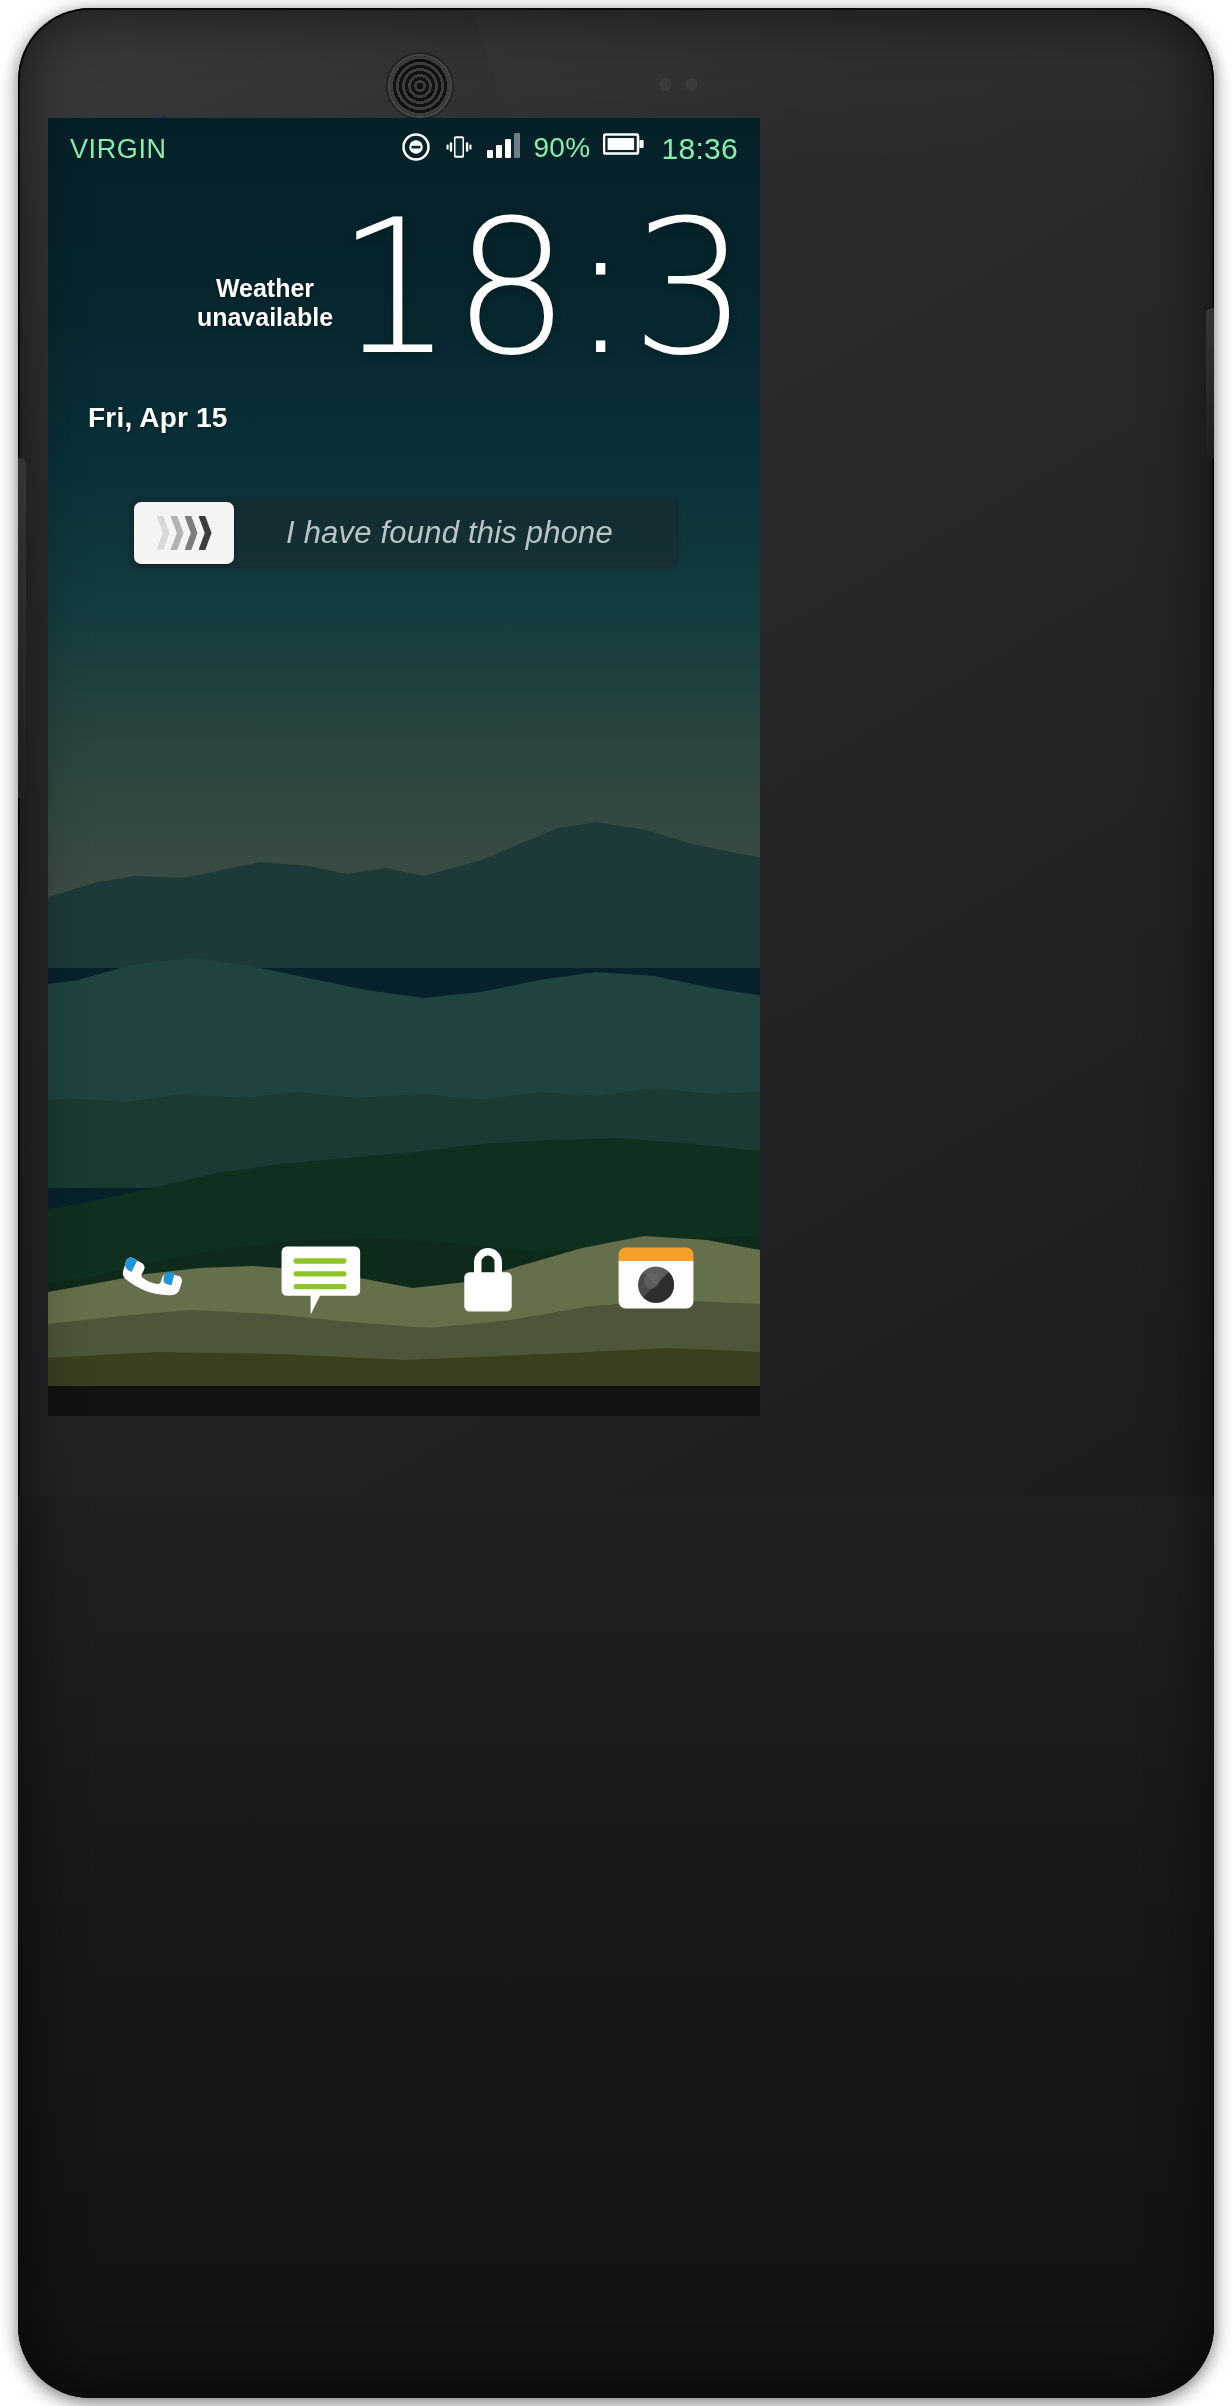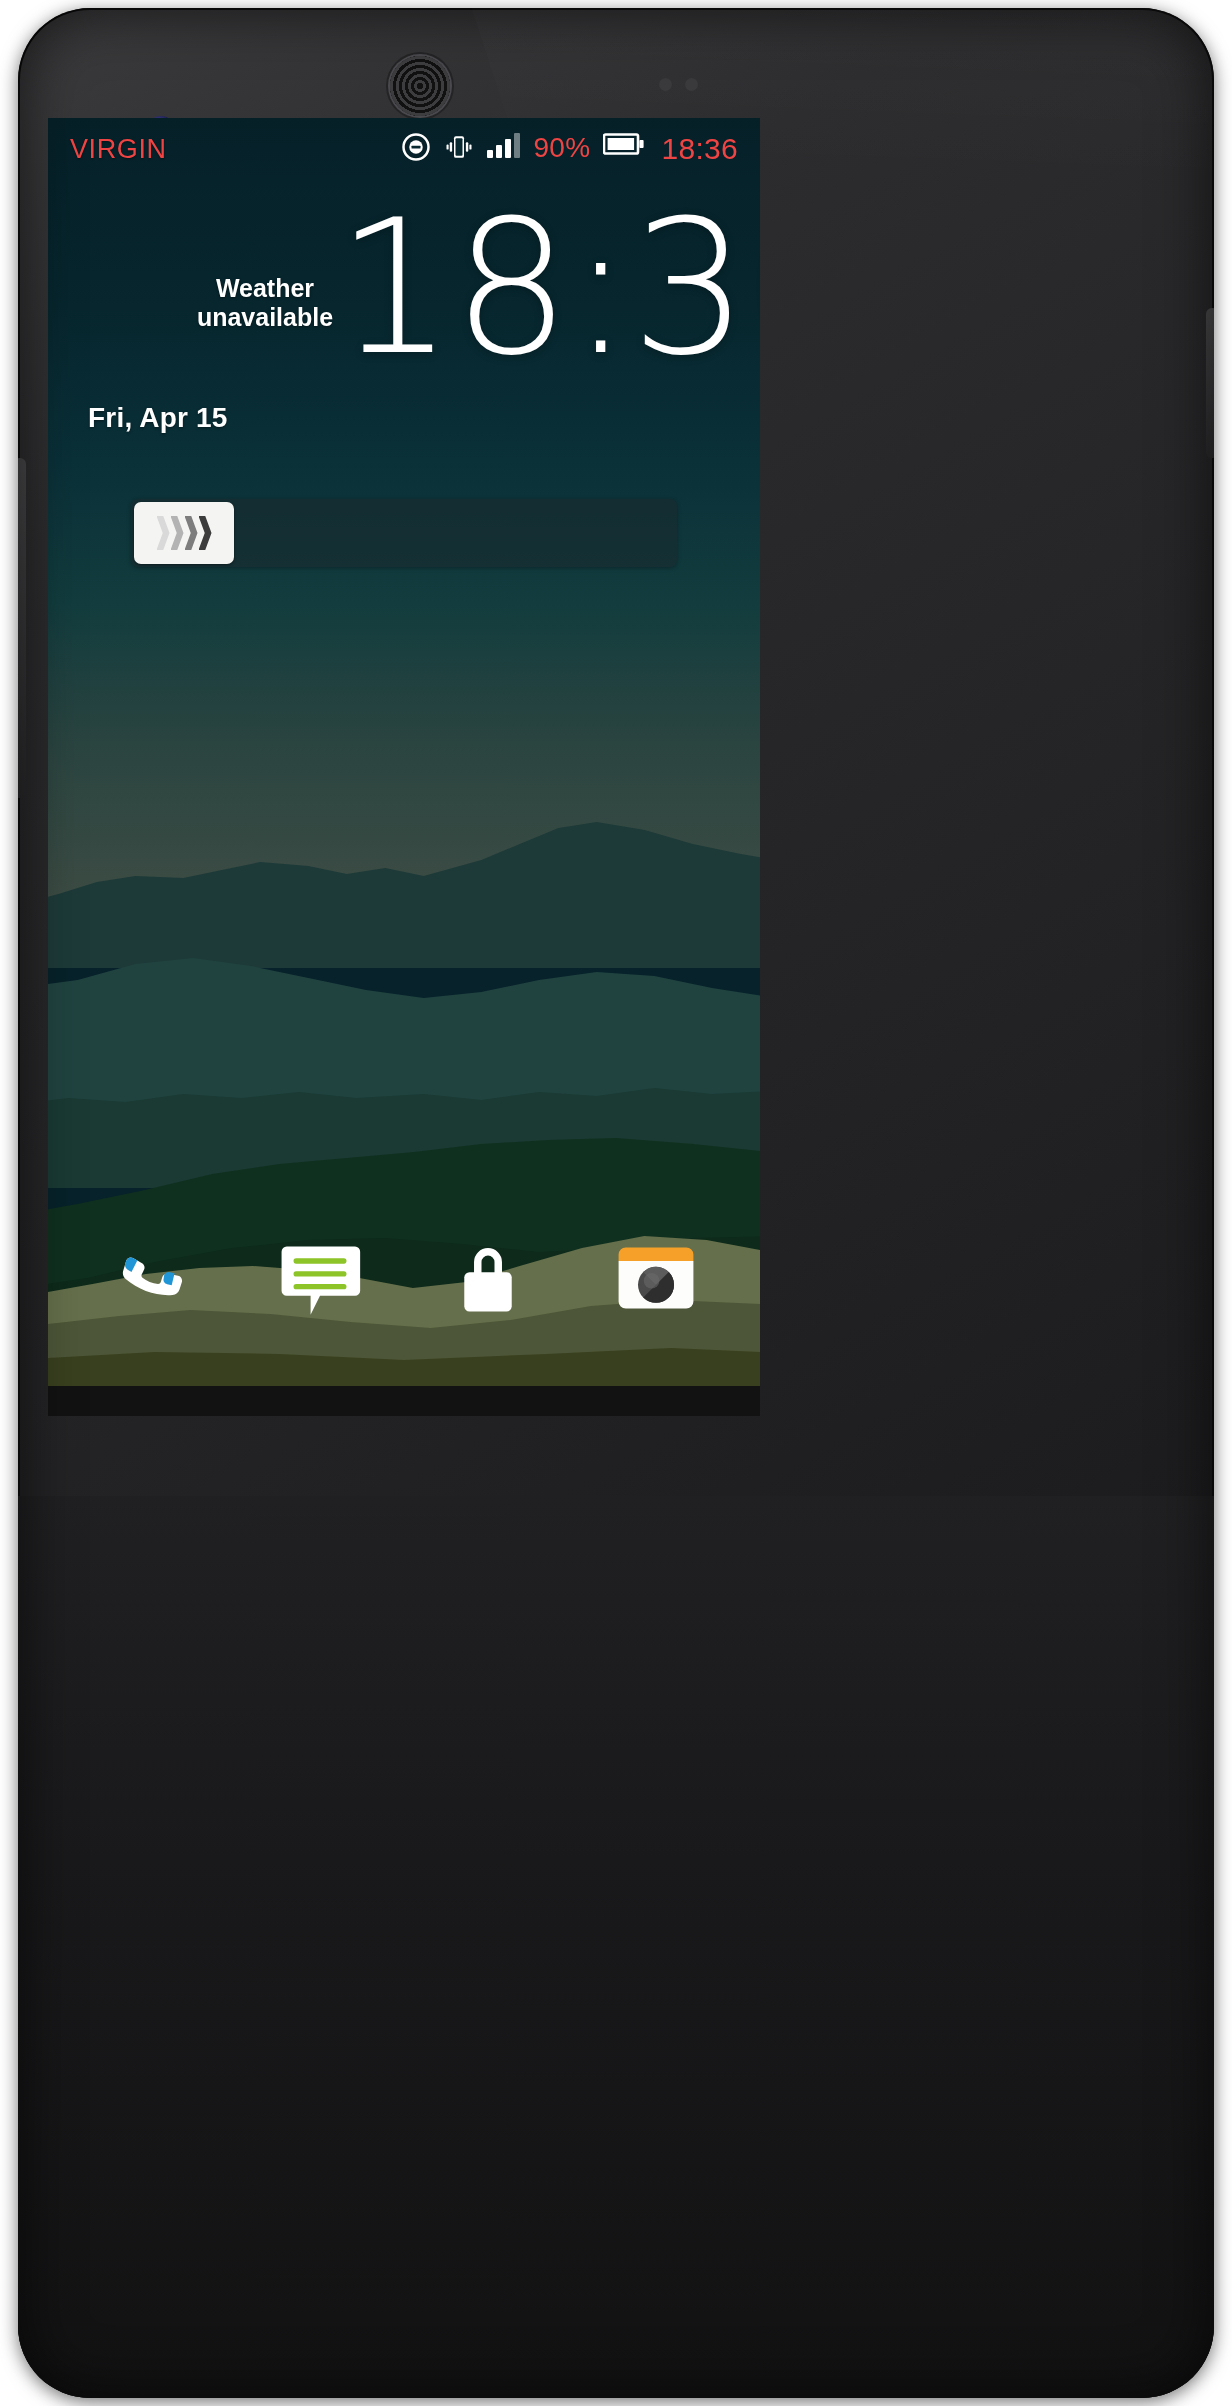--- a/index.html
+++ b/index.html
@@ -135,21 +135,21 @@
 
   
   .statusbar {
     position: absolute;
     left: 0; right: 0; top: 0;
     height: 62px;
     display: flex;
     align-items: center;
     padding: 0 22px;
     box-sizing: border-box;
-    color: #ef4444;
+    color: #86efac;
   }
   .carrier {
     font-size: 27px;
     letter-spacing: .6px;
     font-weight: 400;
     text-shadow: 0 1px 2px rgba(0,0,0,.4);
   }
   .status-right {
     margin-left: auto;
     display: flex;
@@ -422,20 +422,21 @@
 
       <div class="slider">
         <div class="slider-handle">
           <span class="chev">
             <span style="background:#d9d9d9"></span>
             <span style="background:#b3b3b3"></span>
             <span style="background:#7d7d7d"></span>
             <span style="background:#3c3c3c"></span>
           </span>
         </div>
+        <div class="slider-text">I have found this phone</div>
       </div>
     </div>
 
     <div class="dock">
 
       <div class="dock-item">
         <svg width="74" height="74" viewBox="0 0 48 48">
           <g transform="rotate(-28 24 24)">
             <path d="M14.6 6.2c1.6-1.3 3.6-1.0 4.6 0.6l3.6 5.7c0.9 1.5 0.5 3.4-0.9 4.4l-2.7 1.9c-0.7 0.5-0.9 1.4-0.6 2.2 1.3 3.2 3.9 6.4 7.0 8.3 0.7 0.4 1.6 0.3 2.2-0.3l2.3-2.3c1.2-1.2 3.1-1.3 4.4-0.2l5.1 4.2c1.5 1.2 1.6 3.4 0.2 4.8l-3.4 3.3c-1.5 1.5-3.8 2.0-5.8 1.2C21.4 36.2 12.6 27.0 8.6 16.6c-0.8-2.0-0.3-4.2 1.2-5.6z" fill="#ffffff"></path>
             <path d="M14.6 6.2c1.6-1.3 3.6-1.0 4.6 0.6l1.7 2.7-6.8 4.8-1.5-2.5c-0.9-1.6-0.6-3.5 0.9-4.7z" fill="#2196d6"></path>

